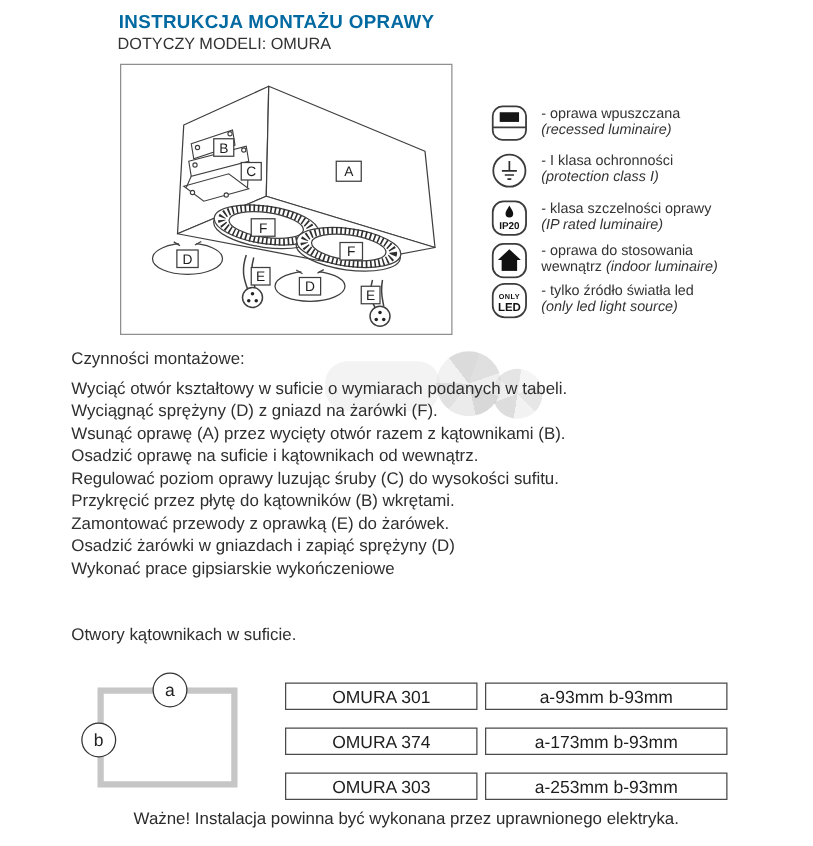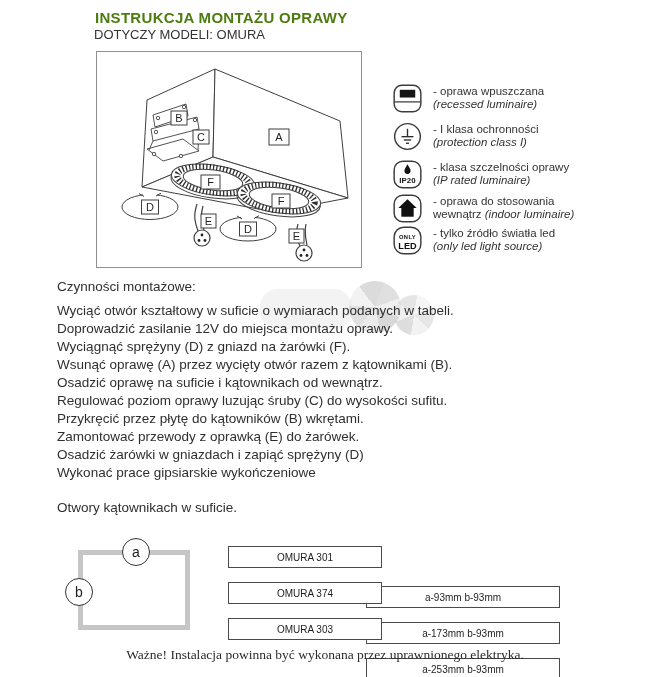--- a/index.html
+++ b/index.html
@@ -1,36 +1,36 @@
 <!DOCTYPE html>
 <html><head>
 <meta charset="utf-8">
 <style>
   html,body{margin:0;padding:0;background:#fff;}
   .page{position:relative;width:650px;height:677px;background:#fff;overflow:hidden;
         font-family:"Liberation Sans", sans-serif;color:#2f2f2f;}
   .abs{position:absolute;}
-  .title{left:95px;top:9px;font-size:15px;font-weight:bold;color:#4d7c0f;letter-spacing:.3px;}
+  .title{left:95px;top:9px;font-size:15px;font-weight:bold;color:#0369a1;letter-spacing:.3px;}
   .subtitle{left:94px;top:27px;font-size:13px;color:#333;}
   .diagram-frame{left:96px;top:51px;width:264px;height:215px;border:1px solid #8f8f8f;background:#fff;}
   .legend-item{left:389px;width:250px;height:32px;}
   .legend-icon{position:absolute;left:4px;top:0;}
   .legend-text{position:absolute;left:44px;top:1px;font-size:11.5px;line-height:13px;color:#333;}
   .legend-text i{font-style:italic;}
   .steps-heading{left:57px;top:279px;font-size:13.5px;}
   .steps{left:57px;top:302px;font-size:13.5px;line-height:18px;white-space:nowrap;}
   .holes-heading{left:57px;top:500px;font-size:13.5px;}
   .hole-rect{left:78px;top:550px;width:102px;height:70px;border:5px solid #c6c6c6;background:#fff;}
   .hole-circle{width:26px;height:26px;border:1.3px solid #333;border-radius:50%;background:#fff;
                font-size:14px;color:#222;display:flex;align-items:center;justify-content:center;}
   .tbl-cell{height:20px;border:1px solid #4a4a4a;background:#fff;display:flex;align-items:center;
-            justify-content:center;font-size:10px;color:#1d1d1d;}
+            justify-content:center;font-size:14px;color:#1d1d1d;}
   .model-col{left:228px;width:152px;}
-  .dims-col{left:366px;width:192px;margin-top:40px;}
-  .footer-note{left:0;top:647px;width:650px;text-align:center;font-size:13.5px;color:#2b2b2b;font-family:Liberation Serif, serif;}
+  .dims-col{left:388px;width:192px;}
+  .footer-note{left:0;top:647px;width:650px;text-align:center;font-size:13.5px;color:#2b2b2b;}
   .gem{border-radius:50%;}
   .gem1{left:349px;top:281px;width:52px;height:52px;opacity:.45;
         background:conic-gradient(from 20deg,#b9b9b9 0 14%,#dcdcdc 14% 26%,#a9a9a9 26% 41%,#d2d2d2 41% 55%,#bcbcbc 55% 70%,#e2e2e2 70% 84%,#b0b0b0 84% 100%);}
   .gem2{left:394px;top:295px;width:40px;height:40px;opacity:.4;
         background:conic-gradient(from 70deg,#c2c2c2 0 18%,#e0e0e0 18% 33%,#ababab 33% 50%,#d6d6d6 50% 66%,#bdbdbd 66% 83%,#e6e6e6 83% 100%);}
   .gem3{left:260px;top:289px;width:92px;height:40px;opacity:.16;background:#b5b5b5;border-radius:18px;}
   svg text{font-family:"Liberation Sans", sans-serif;}
 </style>
 </head>
 <body>
@@ -207,21 +207,20 @@
     </span>
     <span class="legend-text">
       <span>- tylko źródło światła led</span><br>
       <span></span><i>(only led light source)</i>
     </span>
   </div>
 
   <div class="abs steps-heading">Czynności montażowe:</div>
   <div class="abs steps">
     <div>Wyciąć otwór kształtowy w suficie o wymiarach podanych w tabeli.</div>
-    <div>Doprowadzić zasilanie 12V do miejsca montażu oprawy.</div>
     <div>Wyciągnąć sprężyny (D) z gniazd na żarówki (F).</div>
     <div>Wsunąć oprawę (A) przez wycięty otwór razem z kątownikami (B).</div>
     <div>Osadzić oprawę na suficie i kątownikach od wewnątrz.</div>
     <div>Regulować poziom oprawy luzując śruby (C) do wysokości sufitu.</div>
     <div>Przykręcić przez płytę do kątowników (B) wkrętami.</div>
     <div>Zamontować przewody z oprawką (E) do żarówek.</div>
     <div>Osadzić żarówki w gniazdach i zapiąć sprężyny (D)</div>
     <div>Wykonać prace gipsiarskie wykończeniowe</div>
   </div>
 

